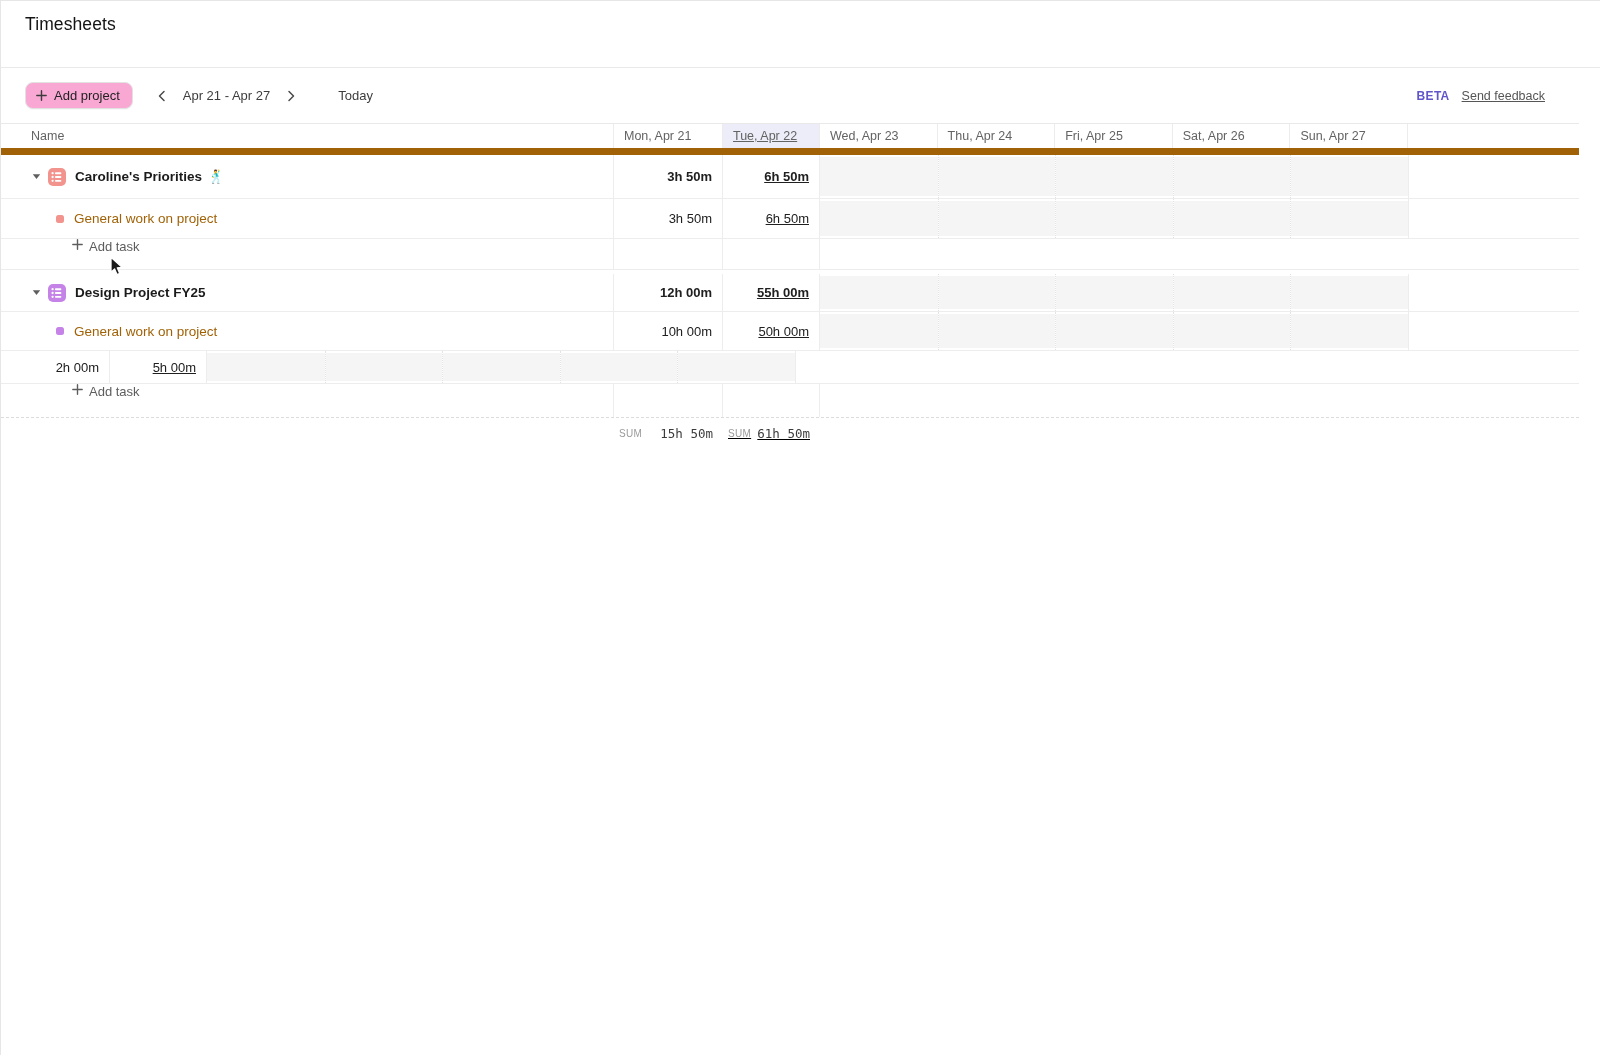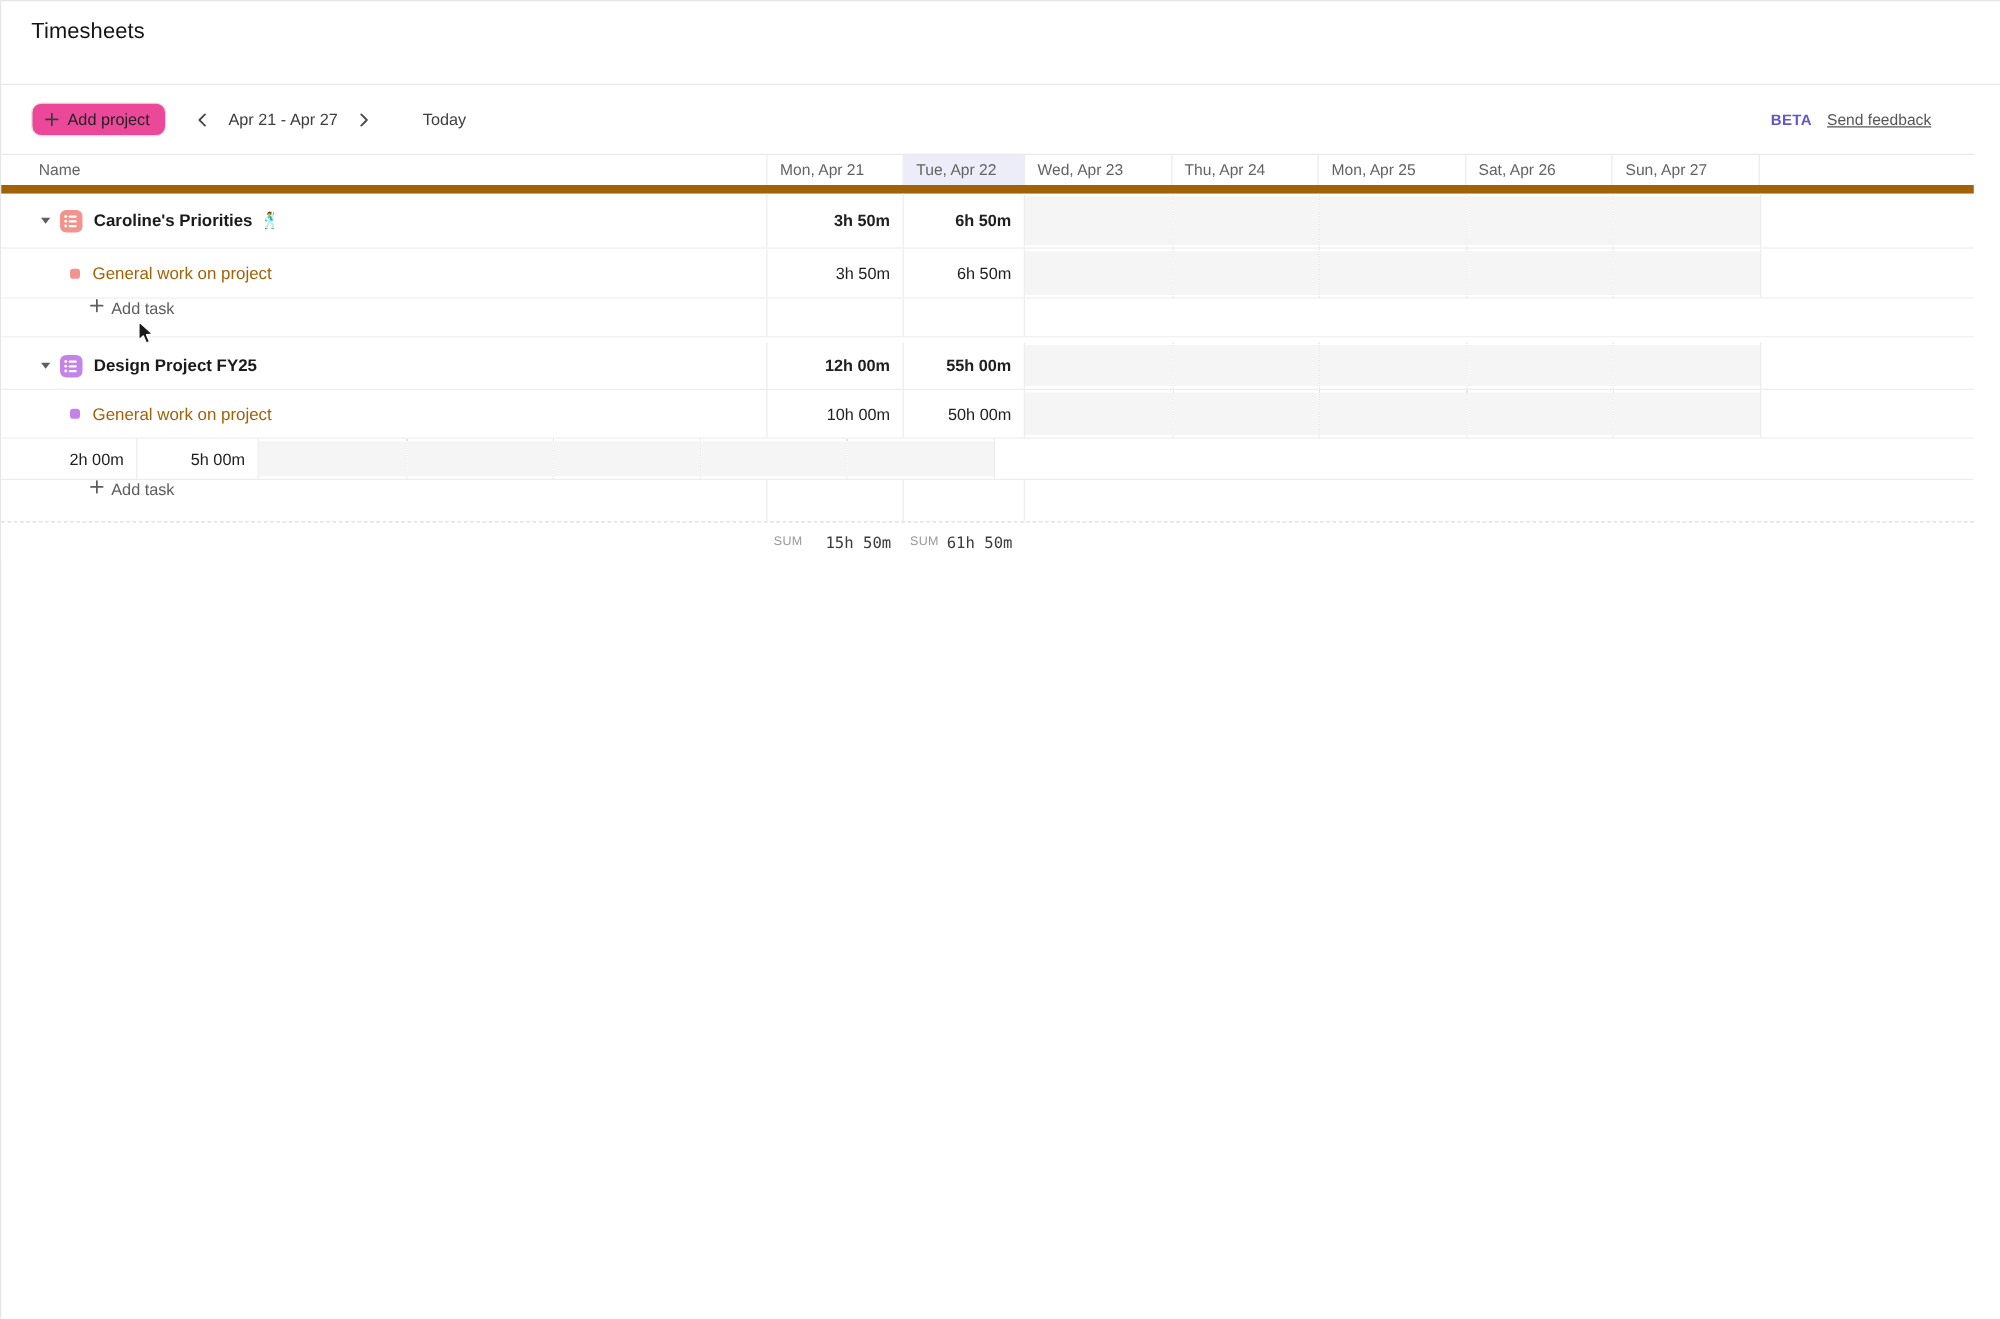--- a/index.html
+++ b/index.html
@@ -8,40 +8,40 @@
   .app { position:relative; width:1600px; height:1055px; background:#fff;
     border-top:1px solid #e6e6e6; border-left:1px solid #e6e6e6; }
 
   
   .page-header { height:67px; border-bottom:1px solid #e9e9e9; padding:13px 24px 0; }
   .page-title { font-size:17.5px; font-weight:400; color:#141414; letter-spacing:.1px; }
 
   
   .toolbar { height:55px; display:flex; align-items:center; padding:0 24px; position:relative; }
   .btn-add-project { display:inline-flex; align-items:center; gap:7px; height:27px;
-    padding:0 12px 0 10px; background:#ec4899; border:1px solid #e2e2e2; border-radius:8px;
+    padding:0 12px 0 10px; background:#f9a8d4; border:1px solid #e2e2e2; border-radius:8px;
     font-family:inherit; font-size:13px; font-weight:500; color:#222; cursor:pointer;
     box-shadow:0 1px 1px rgba(0,0,0,.03); }
   .nav-chev { background:none; border:none; cursor:pointer; padding:4px; display:flex; align-items:center; }
   .chev-left { margin-left:18px; }
   .date-range { font-size:13px; color:#3d3d3d; margin:0 10px; }
   .today { background:none; border:none; font-family:inherit; font-size:13px; color:#3d3d3d;
     margin-left:36px; cursor:pointer; }
   .toolbar-right { position:absolute; right:55px; top:0; height:55px; display:flex; align-items:center; gap:12px; }
   .beta { font-size:12px; font-weight:600; color:#6056c9; letter-spacing:.3px; }
   .feedback { font-size:12.5px; color:#565656; text-decoration:underline; cursor:pointer; }
 
   
   .table { width:1578px; }
   .row { display:flex; width:100%; border-bottom:1px solid #ededed; position:relative; background:#fff; }
   .thead { height:32px; border-top:1px solid #e9e9e9; border-bottom:7px solid #a16207; }
   .cell { position:relative; height:100%; }
   .col-name { width:613px; border-right:1px solid #ededed; }
   .col-mon  { width:109px; border-right:1px solid #ededed; }
-  .col-tue  { width:97px; border-right:1px solid #ededed; }
+  .col-tue  { width:97px; border-right:1px solid #ededed;text-decoration:underline; }
   .col-day  { width:117.6px; }
   .col-trail{ flex:1; }
 
   .thead .cell { display:flex; align-items:center; font-size:12.5px; color:#636363; }
   .thead .col-name { padding-left:30px; }
   .thead .col-mon, .thead .col-tue, .thead .col-day { padding-left:10px; border-right:1px solid #ececec; }
   .thead .col-tue { background:#ecedf8; }
   .thead .col-trail { border-right:none; }
 
   .r44{height:44px} .r40{height:40px} .r31{height:31px; border-bottom:1px solid #ededed}
@@ -124,21 +124,21 @@
   </div>
 
   <div class="table">
 
     <div class="row thead">
       <div class="cell col-name">Name</div>
       <div class="cell col-mon">Mon, Apr 21</div>
       <div class="cell col-tue">Tue, Apr 22</div>
       <div class="cell col-day">Wed, Apr 23</div>
       <div class="cell col-day">Thu, Apr 24</div>
-      <div class="cell col-day">Mon, Apr 25</div>
+      <div class="cell col-day">Fri, Apr 25</div>
       <div class="cell col-day">Sat, Apr 26</div>
       <div class="cell col-day">Sun, Apr 27</div>
       <div class="cell col-trail"></div>
     </div>
 
     <div class="row data proj r44">
       <div class="cell col-name">
         <div class="name-flex">
           <span class="tri">
             <svg width="9" height="7" viewBox="0 0 9 7">

